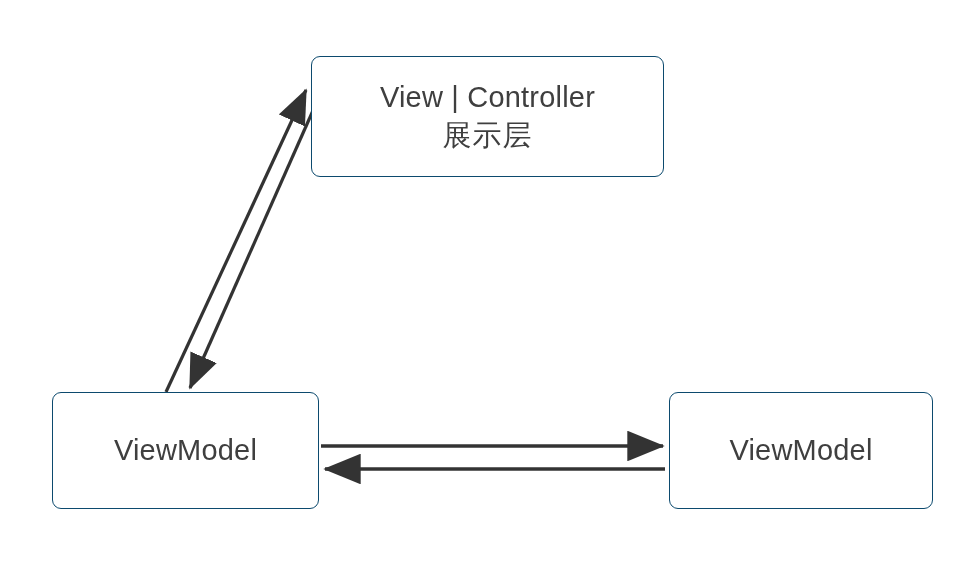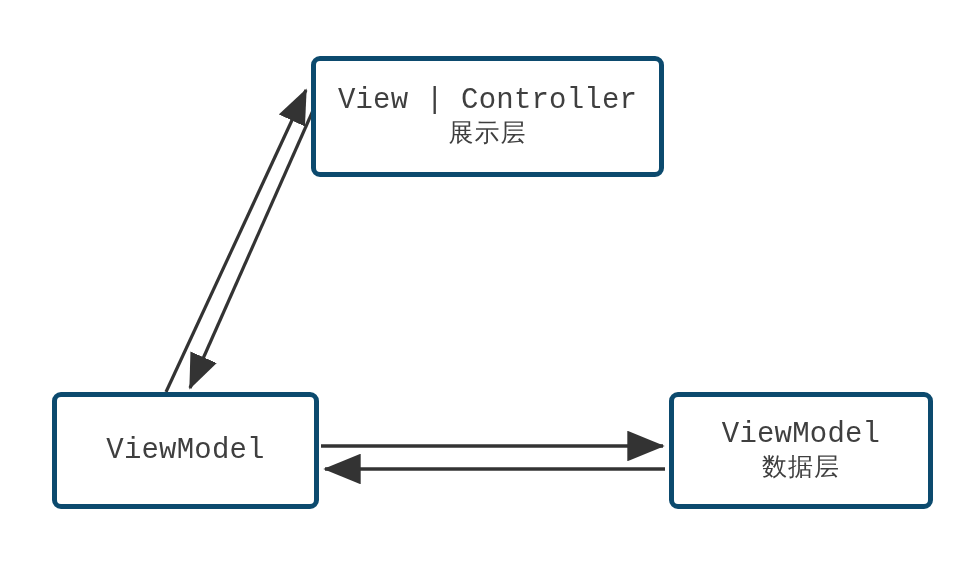--- a/index.html
+++ b/index.html
@@ -21,41 +21,40 @@
     position: absolute;
     left: 0;
     top: 0;
     width: 974px;
     height: 564px;
   }
   .node {
     position: absolute;
     box-sizing: border-box;
     background: #ffffff;
-    border: 5px solid #0c4a6e;
+    border: 1px solid #0c4a6e;
     border-radius: 9px;
     display: flex;
     flex-direction: column;
     align-items: center;
     justify-content: center;
     z-index: 5;
-    font-family: Liberation Mono, monospace;
   }
   .node-line {
     color: #3f3f3f;
     line-height: 1.28;
     white-space: nowrap;
     text-align: center;
   }
   .line-latin {
     font-size: 29px;
     letter-spacing: 0.2px;
   }
   .line-cjk {
-    font-size: 25px;
+    font-size: 29px;
     letter-spacing: 1px;
   }
   #node-view {
     left: 311px;
     top: 56px;
     width: 353px;
     height: 121px;
   }
   #node-vm-model {
     left: 52px;
@@ -103,16 +102,15 @@
     <div class="node-line line-latin">View | Controller</div>
     <div class="node-line line-cjk">展示层</div>
   </div>
 
   <div class="node" id="node-vm-model">
     <div class="node-line line-latin">ViewModel</div>
   </div>
 
   <div class="node" id="node-vm-data">
     <div class="node-line line-latin">ViewModel</div>
-    <div class="node-line line-cjk">数据层</div>
   </div>
 
 </div>
 
 </body></html>

